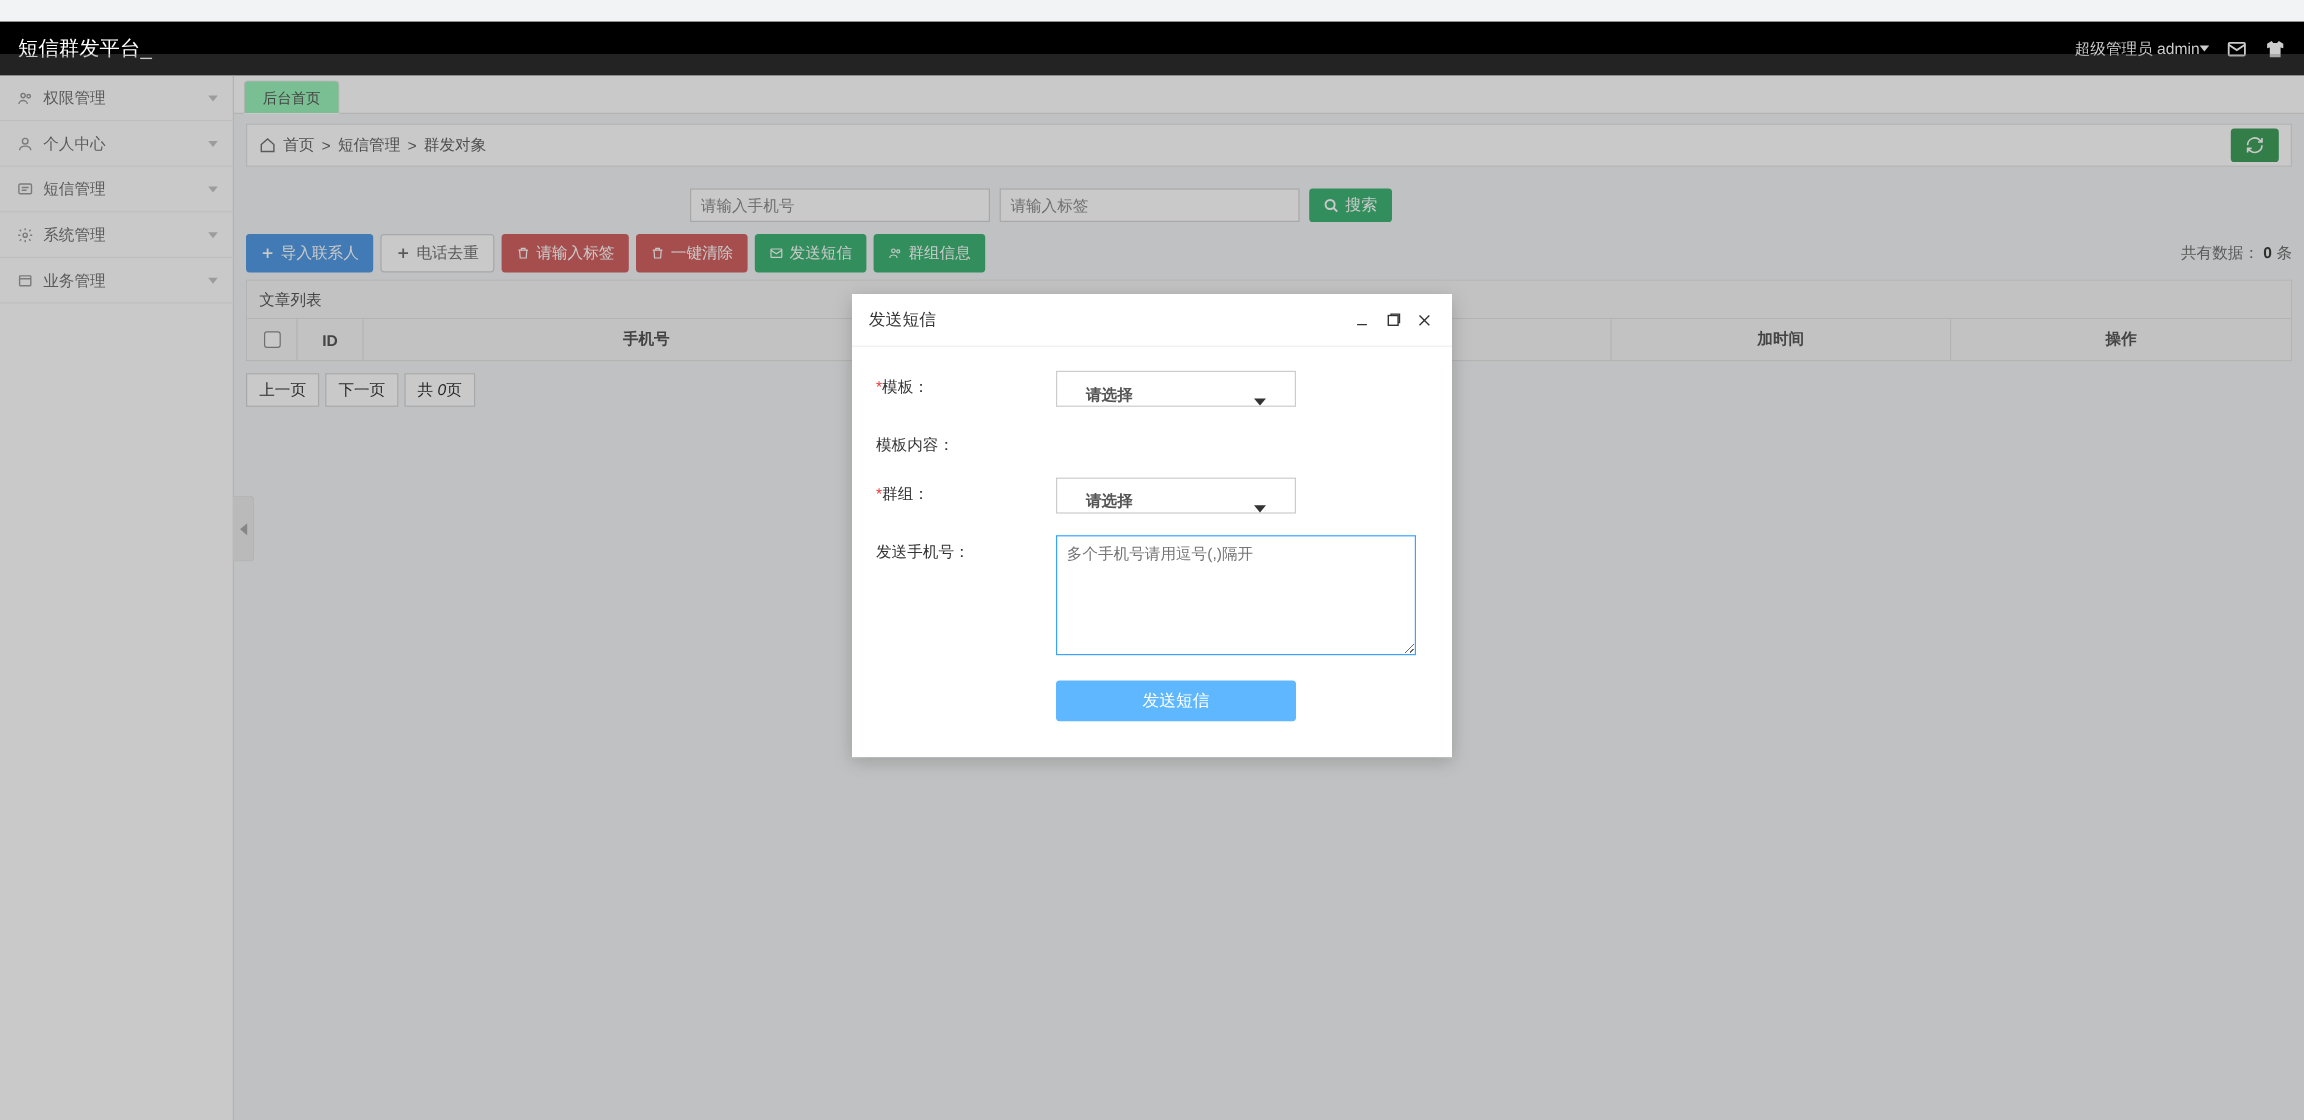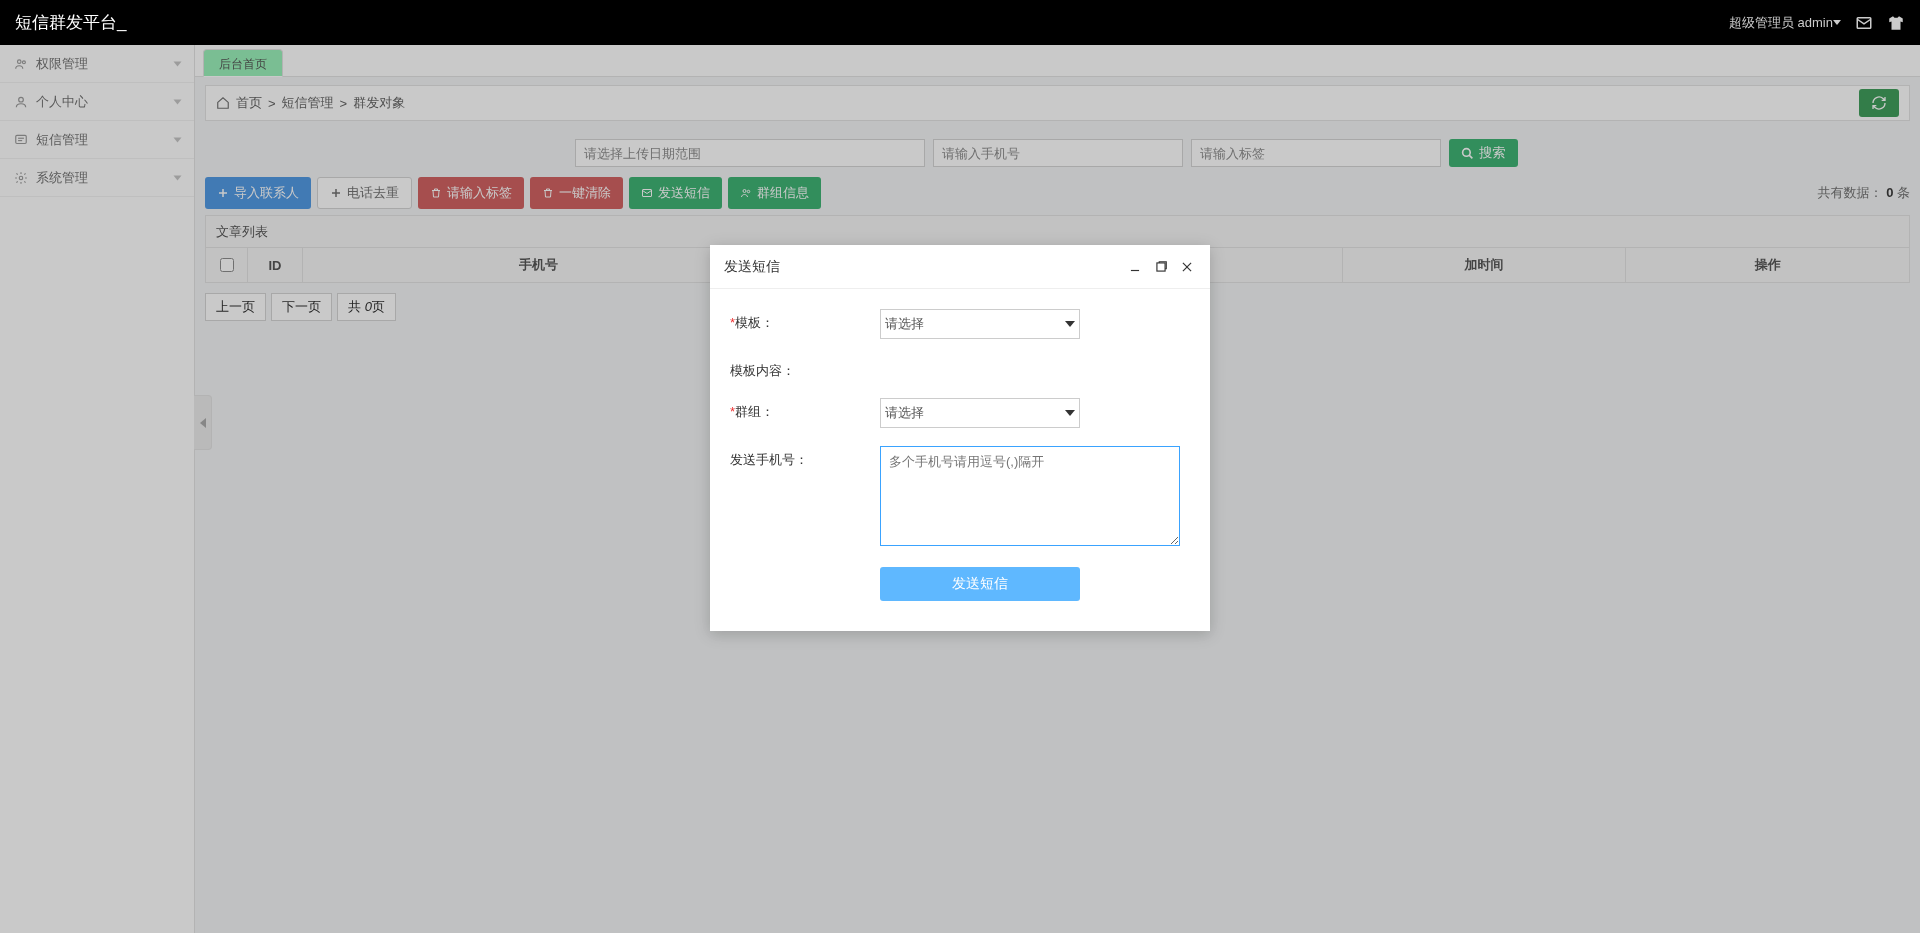--- a/index.html
+++ b/index.html
@@ -1,18 +1,18 @@
 <!DOCTYPE html>
 <html><head>
   <meta charset="utf-8">
   <style>
     * { margin: 0; padding: 0; box-sizing: border-box; }
     body { font-family: "Microsoft YaHei", Arial, sans-serif; font-size: 13px; color: #333; background: #f1f3f4; overflow: hidden; }
     
-    .top-bar { height: 45px; background: #000; display: flex; align-items: center; justify-content: space-between; padding: 13px 15px; color: #ccc; }
+    .top-bar { height: 45px; background: #000; display: flex; align-items: center; justify-content: space-between; padding: 13px 15px; color: #ccc; margin-top: 18px; }
     .app-title { color: #fff; font-size: 17px; }
     .top-right { display: flex; align-items: center; gap: 14px; }
     .user-drop { cursor: pointer; display: flex; align-items: center; gap: 0; }
     .caret-down { width: 0; height: 0; border-left: 4px solid transparent; border-right: 4px solid transparent; border-top: 5px solid #ccc; display: inline-block; }
     .top-icon { width: 18px; height: 18px; display: inline-block; cursor: pointer; }
     
     .layout { display: flex; height: calc(100vh - 45px); }
     
     .sidebar { width: 195px; background: #fff; border-right: 1px solid #ddd; }
     .side-item { height: 38px; display: flex; align-items: center; justify-content: space-between; padding: 0 14px; cursor: pointer; color: #555; border-bottom: 1px solid #f0f0f0; }
@@ -73,21 +73,21 @@
     .modal { width: 500px; background: #fff; margin-top: 200px; box-shadow: 0 3px 15px rgba(0,0,0,0.2); }
     .modal-header { height: 44px; display: flex; align-items: center; justify-content: space-between; padding: 0 14px; border-bottom: 1px solid #eee; }
     .modal-title { font-size: 14px; color: #333; }
     .modal-ctrls { display: flex; gap: 8px; }
     .mctrl { width: 18px; height: 18px; cursor: pointer; display: flex; align-items: center; justify-content: center; }
     .modal-body { padding: 20px 20px 30px 20px; }
     .form-row { display: flex; align-items: flex-start; margin-bottom: 18px; }
     .form-label { width: 150px; text-align: left; color: #333; padding-top: 5px; font-size: 13px; }
     .req { color: #e33; }
     .form-control { flex: 1; }
-    .select { width: 200px; height: 30px; border: 1px solid #ccc; padding: 0 4px; display: flex; align-items: center; justify-content: space-between; cursor: pointer; background: #fff; }
+    .select { width: 200px; height: 30px; border: 1px solid #ccc; padding: 0 24px; display: flex; align-items: flex-end; justify-content: space-between; cursor: pointer; background: #fff; font-weight: bold; }
     .select-placeholder { color: #555; }
     .select-arrow { width: 0; height: 0; border-left: 5px solid transparent; border-right: 5px solid transparent; border-top: 6px solid #333; }
     .textarea { width: 300px; height: 100px; border: 1px solid #3aa3ff; padding: 6px 8px; font-size: 13px; resize: both; font-family: inherit; outline: none; }
     .submit-btn { width: 200px; height: 34px; background: #5fb8ff; border: none; color: #fff; border-radius: 3px; font-size: 14px; cursor: pointer; margin-left: 150px; }
     
     svg { display: block; }
   </style>
 </head>
 <body>
 
@@ -160,20 +160,32 @@
         <span class="side-icon">
             <svg viewBox="0 0 24 24" fill="none" stroke="#888" stroke-width="2">
               <circle cx="12" cy="12" r="3"></circle>
               <path d="M12 2v3M12 19v3M4.2 4.2l2.1 2.1M17.7 17.7l2.1 2.1M2 12h3M19 12h3M4.2 19.8l2.1-2.1M17.7 6.3l2.1-2.1"></path>
             </svg>
           </span>
         <span>系统管理</span>
       </div>
       <span class="chevron-right"></span>
     </div>
+    <div class="side-item">
+      <div class="side-left">
+        <span class="side-icon">
+            <svg viewBox="0 0 24 24" fill="none" stroke="#888" stroke-width="2">
+              <rect x="4" y="5" width="16" height="14" rx="1"></rect>
+              <line x1="4" y1="9" x2="20" y2="9"></line>
+            </svg>
+          </span>
+        <span>业务管理</span>
+      </div>
+      <span class="chevron-right"></span>
+    </div>
   </div>
 
   <div class="content-area">
     <div class="tabs-row">
       <div class="tab">后台首页</div>
     </div>
 
     <div class="page-body">
       <div class="breadcrumb-row">
         <div class="crumb">
@@ -189,21 +201,20 @@
           <span>群发对象</span>
         </div>
         <div class="refresh-btn">
           <svg width="16" height="16" viewBox="0 0 24 24" fill="none" stroke="#fff" stroke-width="2">
               <path d="M3 12a9 9 0 0 1 15-6.7L21 8M21 3v5h-5M21 12a9 9 0 0 1-15 6.7L3 16M3 21v-5h5"></path>
             </svg>
         </div>
       </div>
 
       <div class="search-row">
-        <input class="search-input si1" placeholder="请选择上传日期范围" style="">
         <input class="search-input si2" placeholder="请输入手机号" style="">
         <input class="search-input si3" placeholder="请输入标签" style="">
         <button class="search-btn">
           <svg width="13" height="13" viewBox="0 0 24 24" fill="none" stroke="#fff" stroke-width="3">
               <circle cx="10" cy="10" r="7"></circle>
               <line x1="21" y1="21" x2="15" y2="15"></line>
             </svg>
           <span>搜索</span>
         </button>
       </div>

